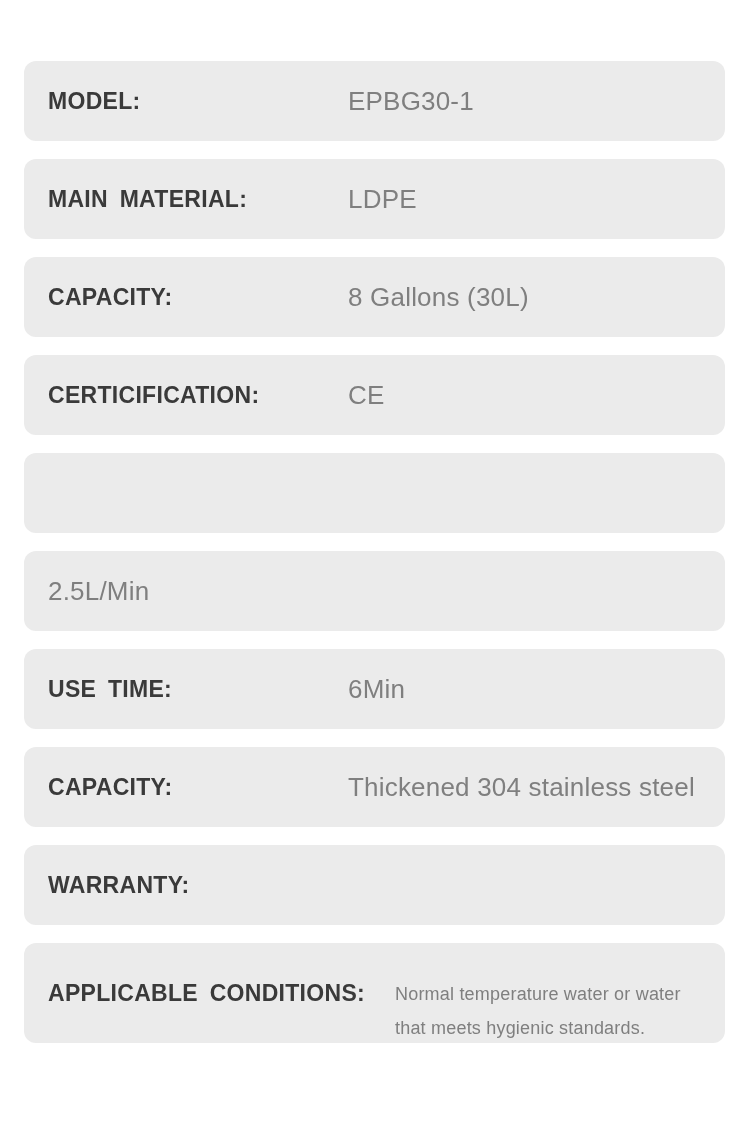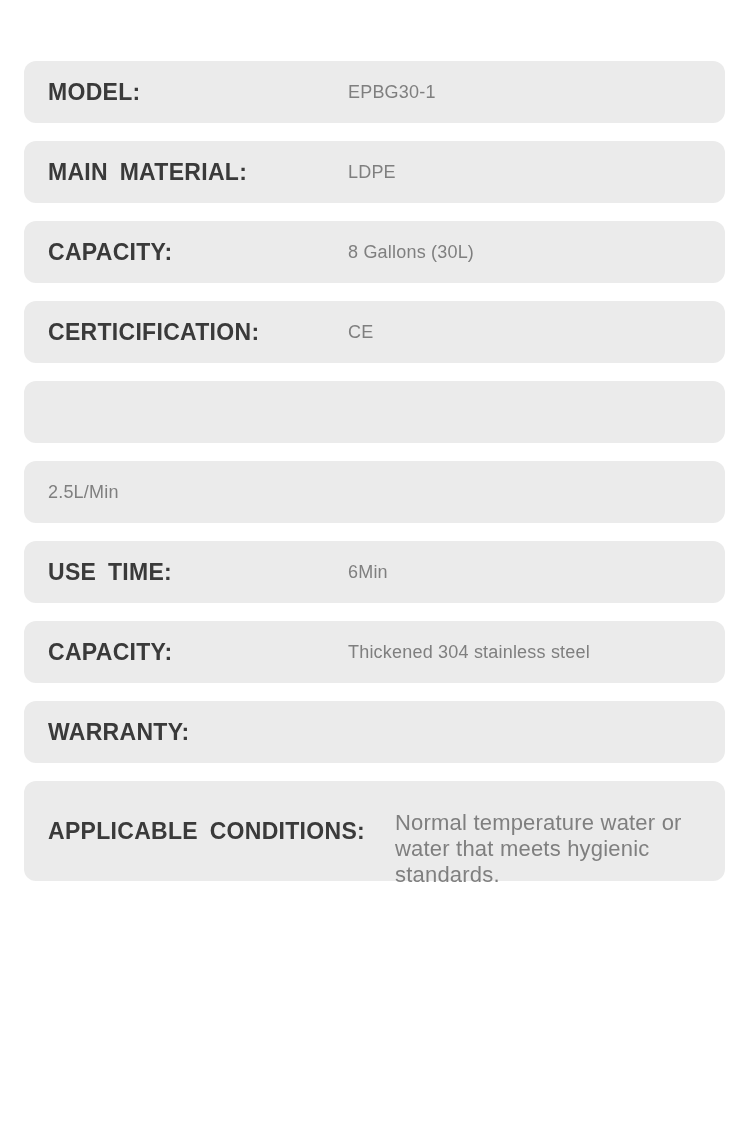--- a/index.html
+++ b/index.html
@@ -36,47 +36,47 @@
     transform: scale(0.62, 1.06);
     transform-origin: center;
   }
 
   .spec-table {
     margin: 61px 25px 0 24px; 
   }
   .row {
     display: flex;
     align-items: center;
-    height: 62px;
+    height: 80px;
     background: var(--row-bg);
     border-radius: 12px;
     padding-left: 24px;
     padding-right: 16px;
   }
   .row + .row { margin-top: 18px; }
 
   .label {
     flex: 0 0 300px;
     font-weight: bold;
     font-size: 23px;
     color: var(--label-color);
     letter-spacing: 0.3px;
     word-spacing: 5px;
     white-space: nowrap;
   }
   .value {
-    font-size: 18px;
+    font-size: 26px;
     color: var(--value-color);
     letter-spacing: 0.2px;
   }
 
   .row--tall { height: 100px; }
   .row--tall .value {
-    font-size: 22px;
-    line-height: 26px;
+    font-size: 18px;
+    line-height: 34px;
     max-width: 360px;
     padding-left: 30px;
     margin-top: 36px;
   }
 </style>
 </head>
 <body>
 
 <div class="page">
 

